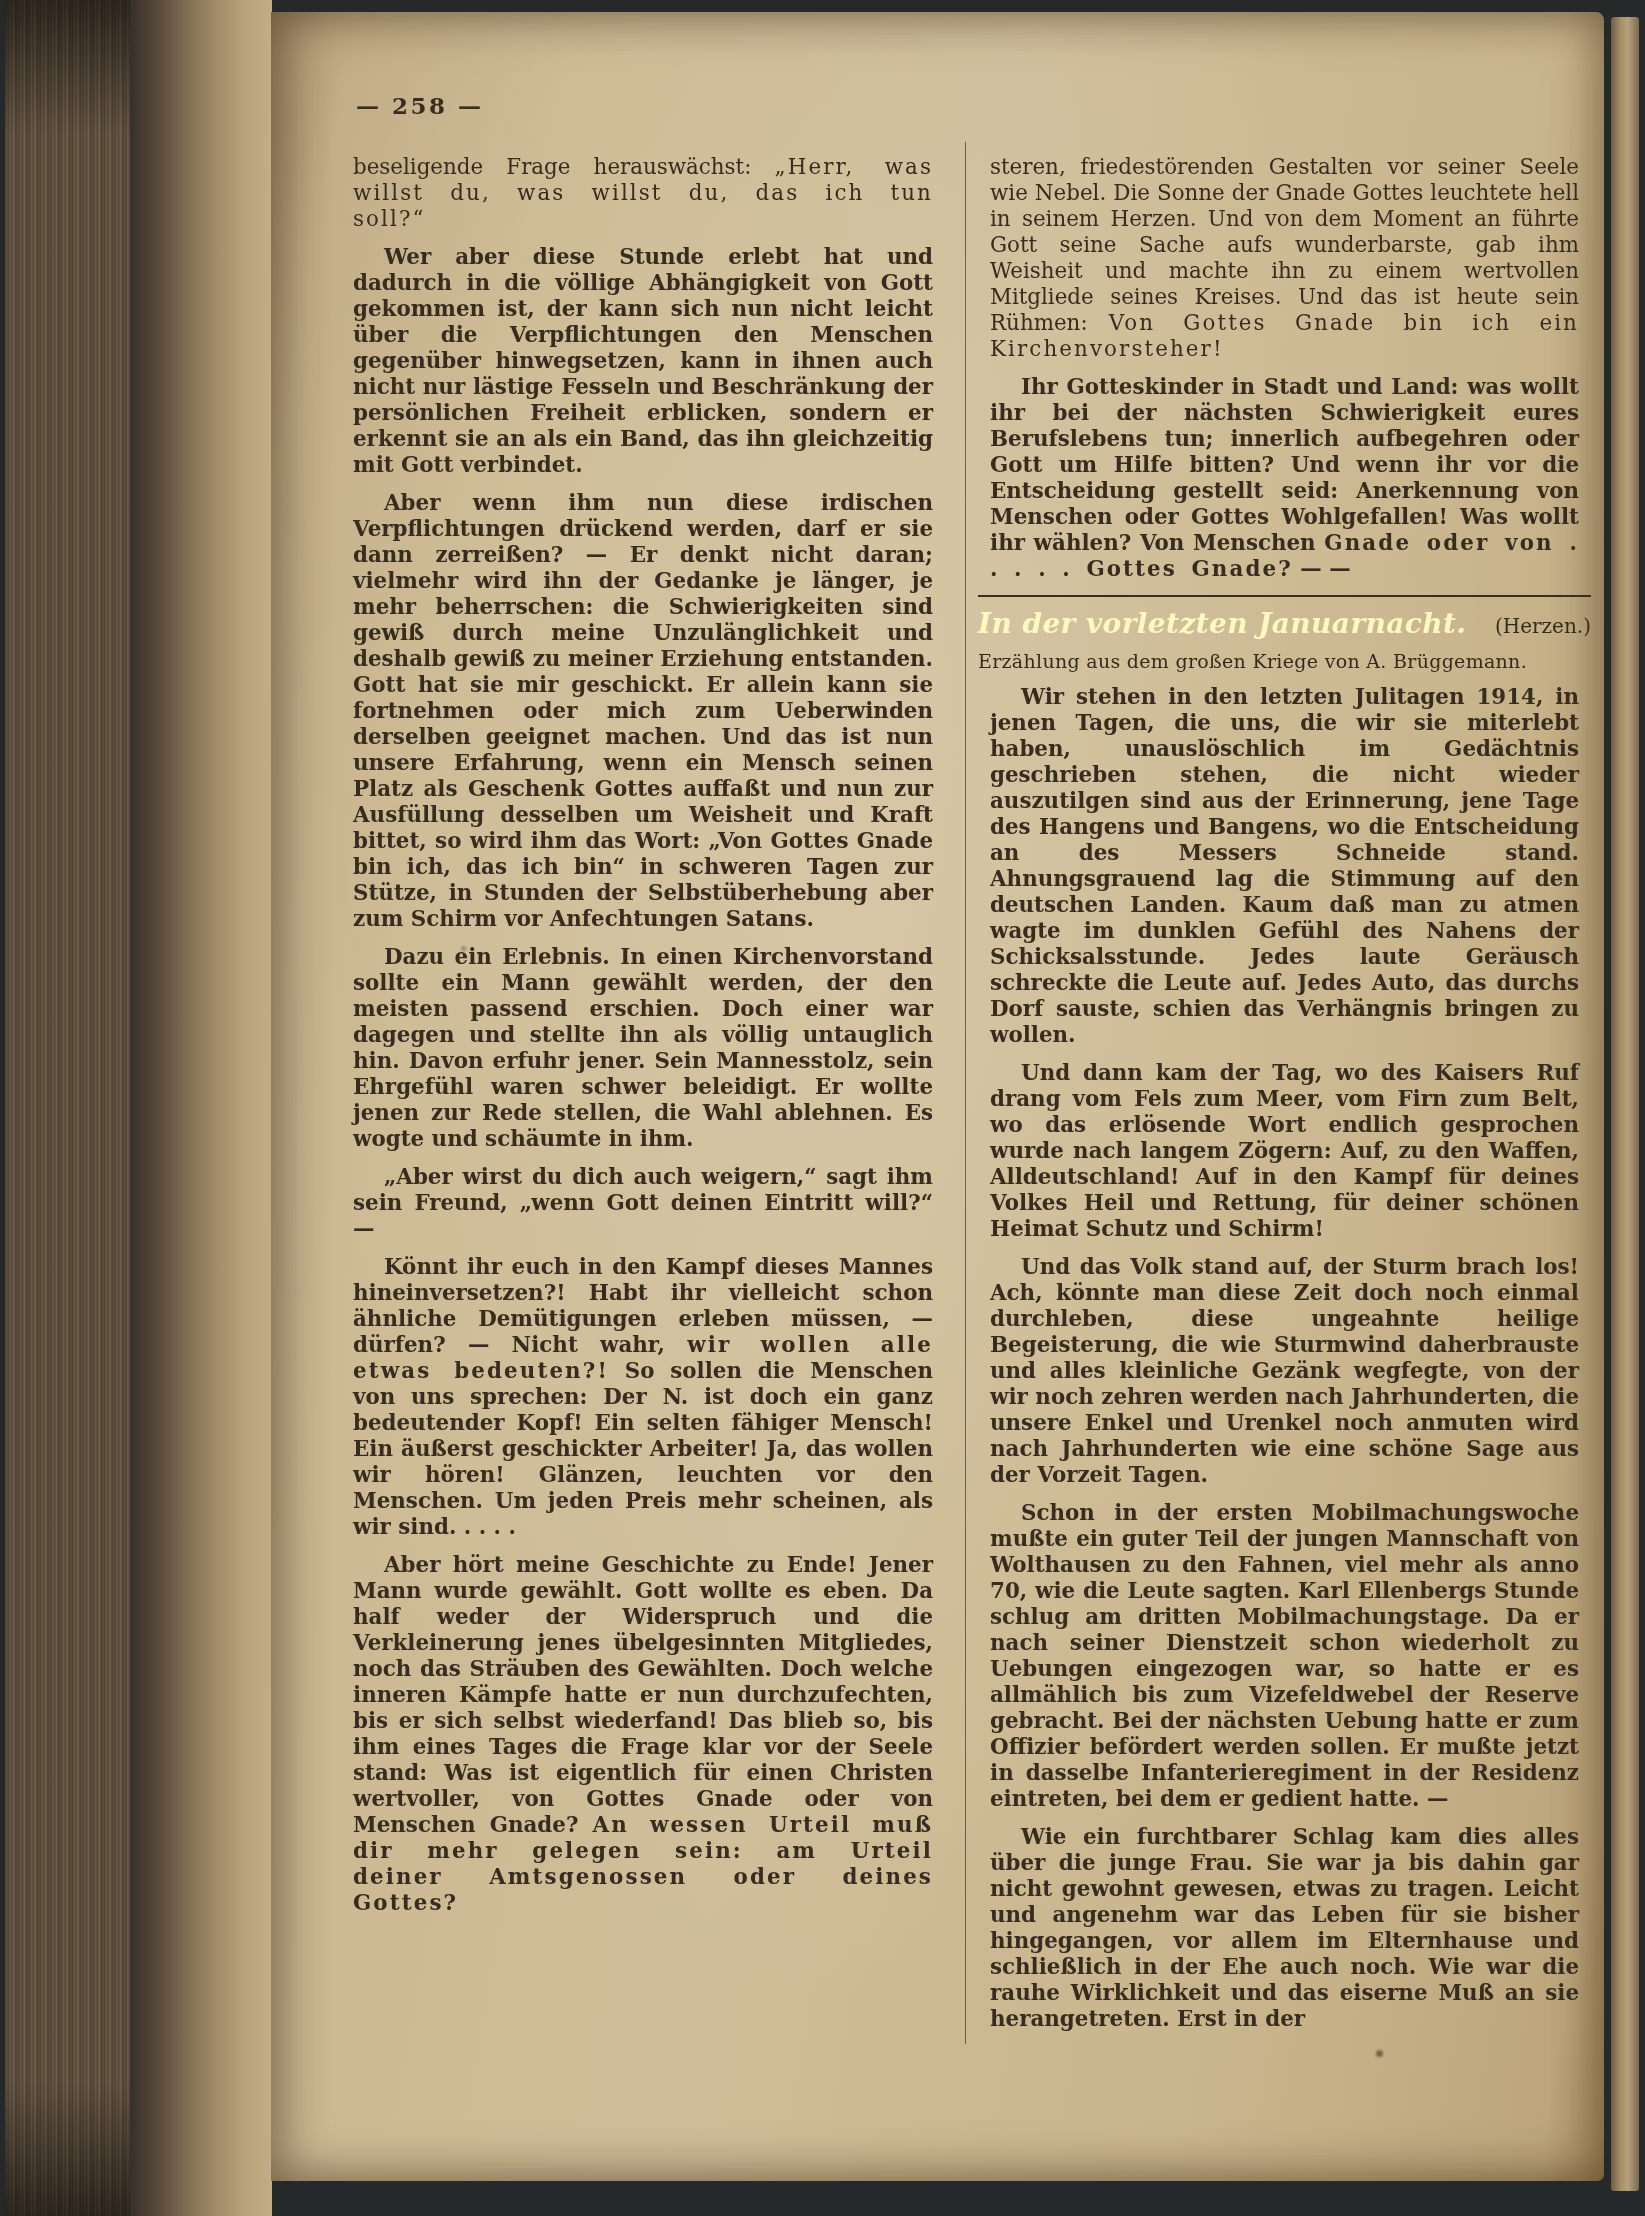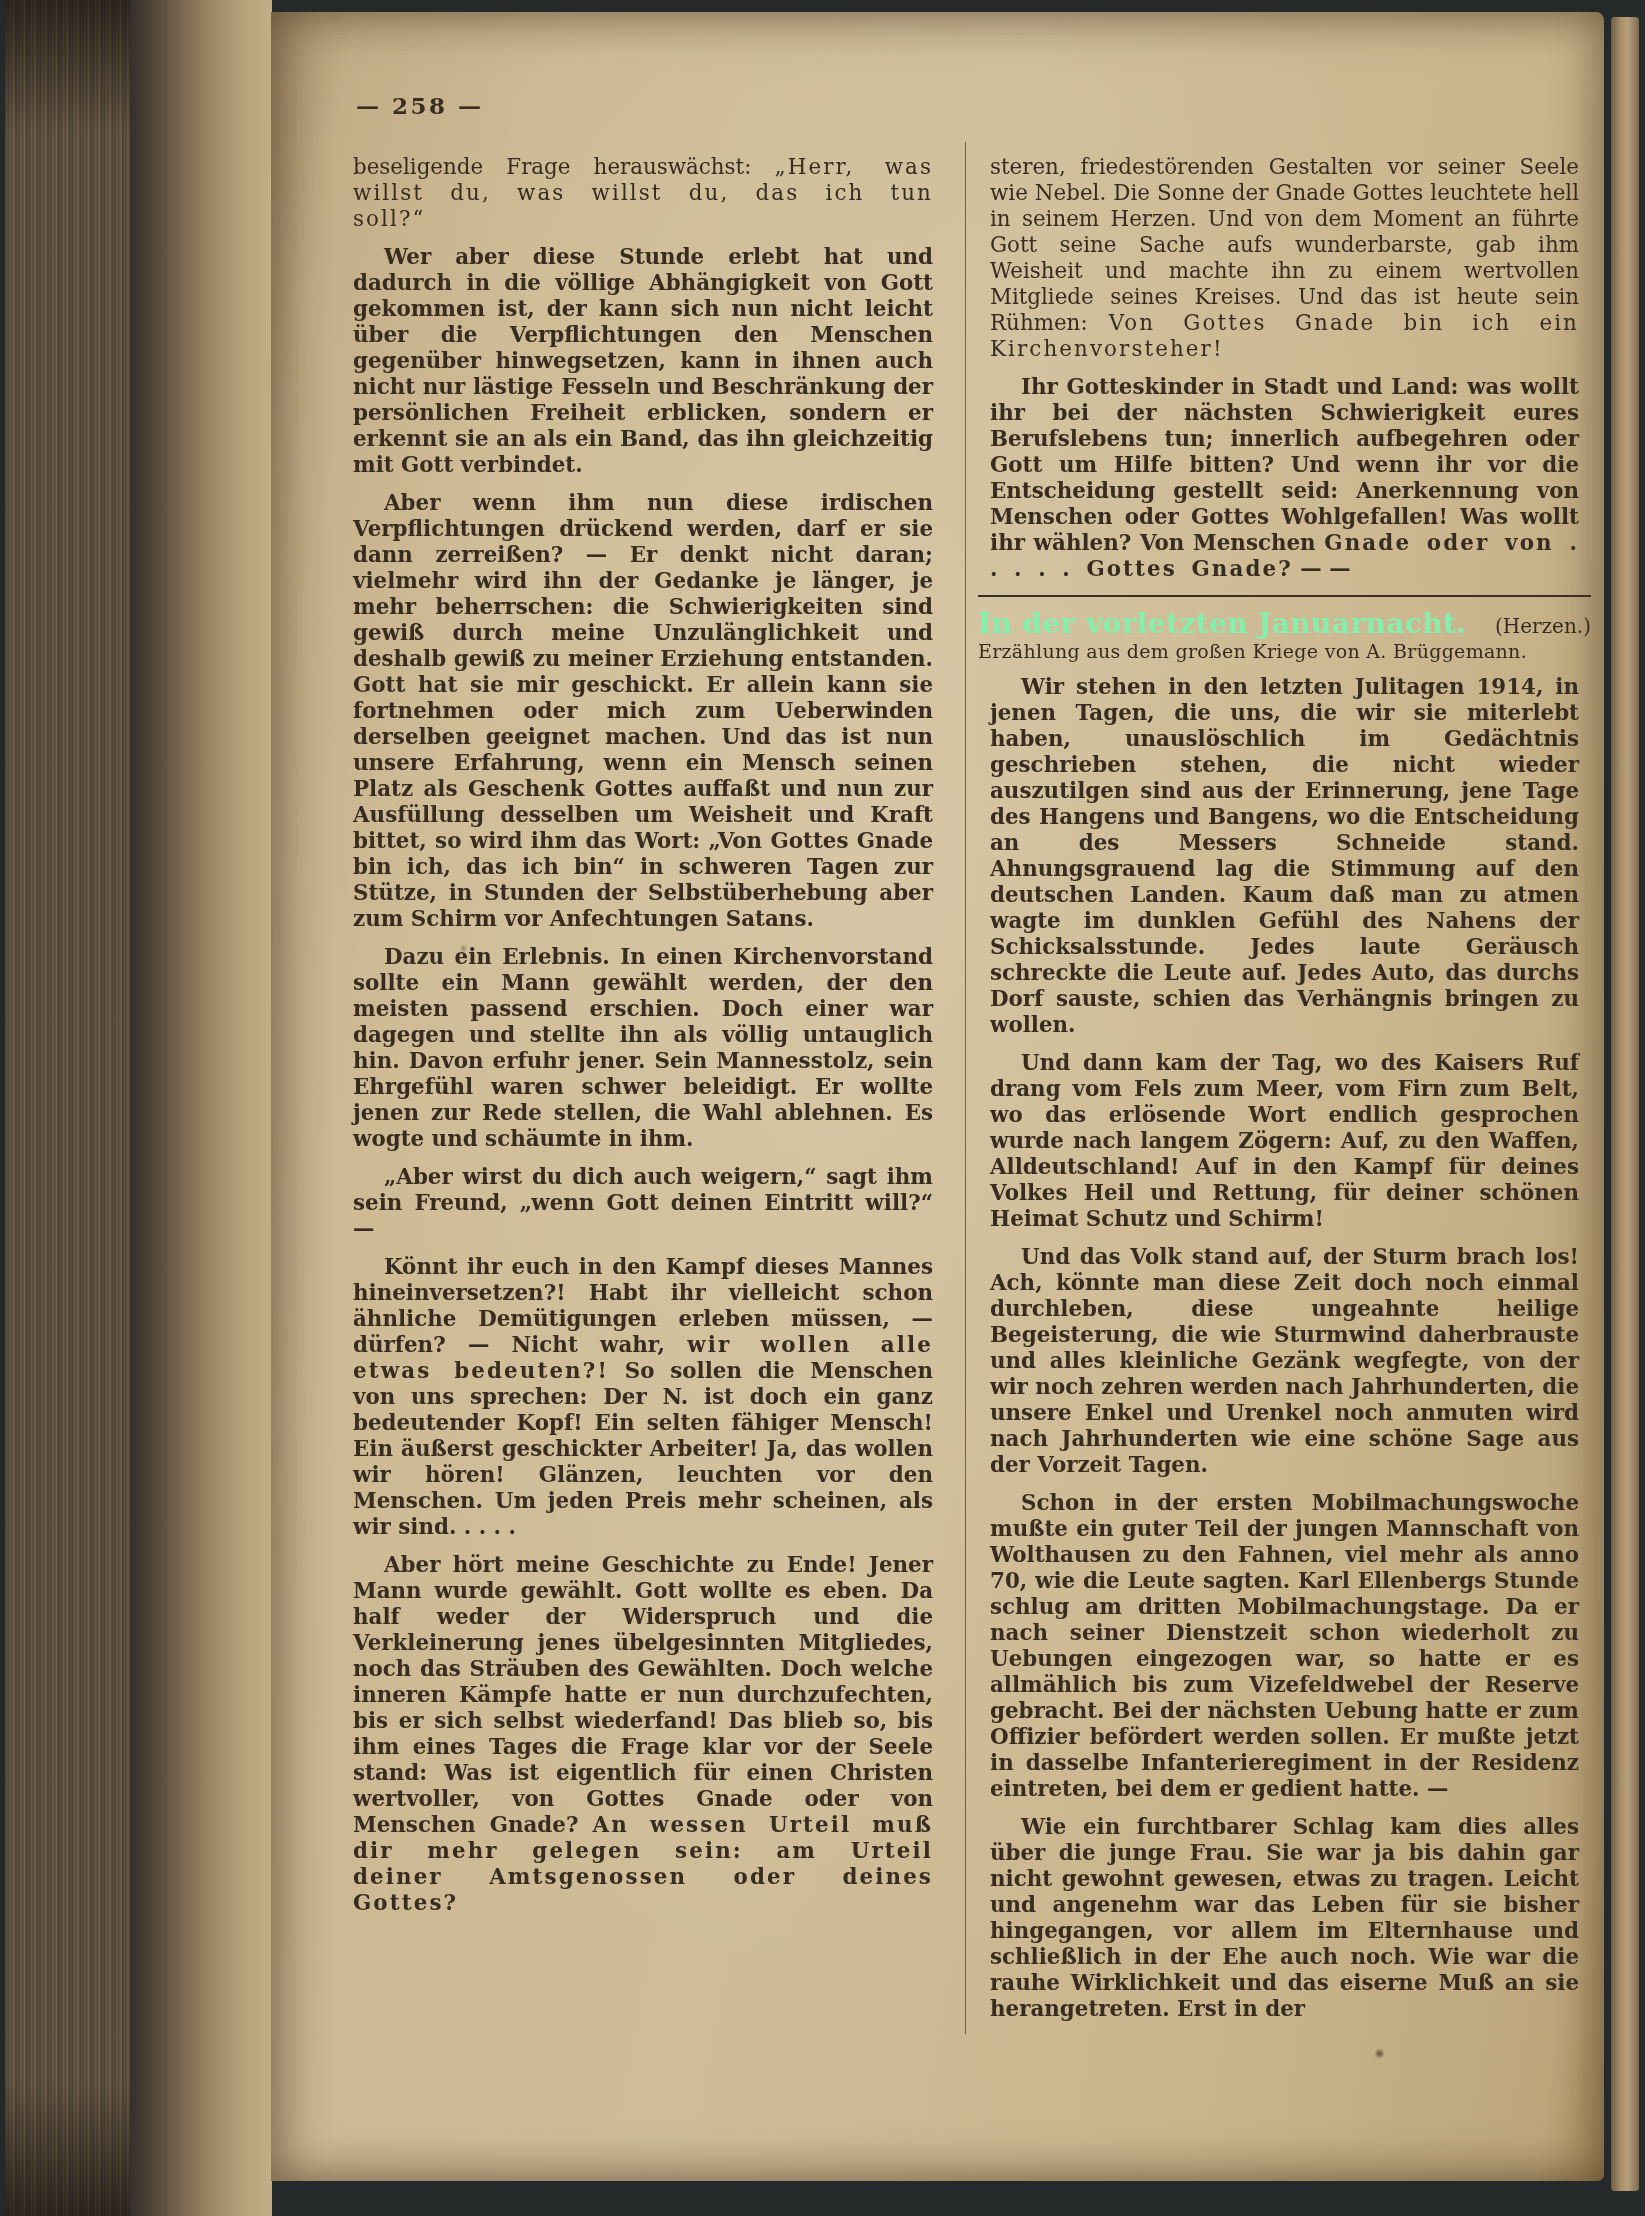--- a/index.html
+++ b/index.html
@@ -65,25 +65,26 @@
   .gesperrt { letter-spacing: 2.1px; word-spacing: 5px; }
   
   .article-header {
     border-top: 2.5px solid #3a2e20;
     margin: 13px 0 8.2px 0;
     padding-top: 10px;
   }
   .article-title-row { display: flex; align-items: baseline; }
   .article-title {
     font-size: 28px; font-weight: bold; letter-spacing: 0.4px;
-    color: #86efac;
+    color: #fef9c3;
+    font-style: italic;
   }
   .article-cont { margin-left: auto; font-size: 20px; }
   .article-subtitle {
-    font-size: 19px; margin-top: 0; margin-bottom: 11.5px;
+    font-size: 19px; margin-top: 10px; margin-bottom: 11.5px;
     letter-spacing: 0.3px;
   }
   
   .stain-1 {
     position: absolute; left: 1376px; top: 2050px; width: 7.4px; height: 7.4px;
     border-radius: 50%; background: rgba(50,38,24,0.55); filter: blur(0.8px);
   }
   .stain-2 {
     position: absolute; left: 461px; top: 946px; width: 5px; height: 5px;
     border-radius: 50%; background: rgba(50,38,24,0.35); filter: blur(0.8px);

